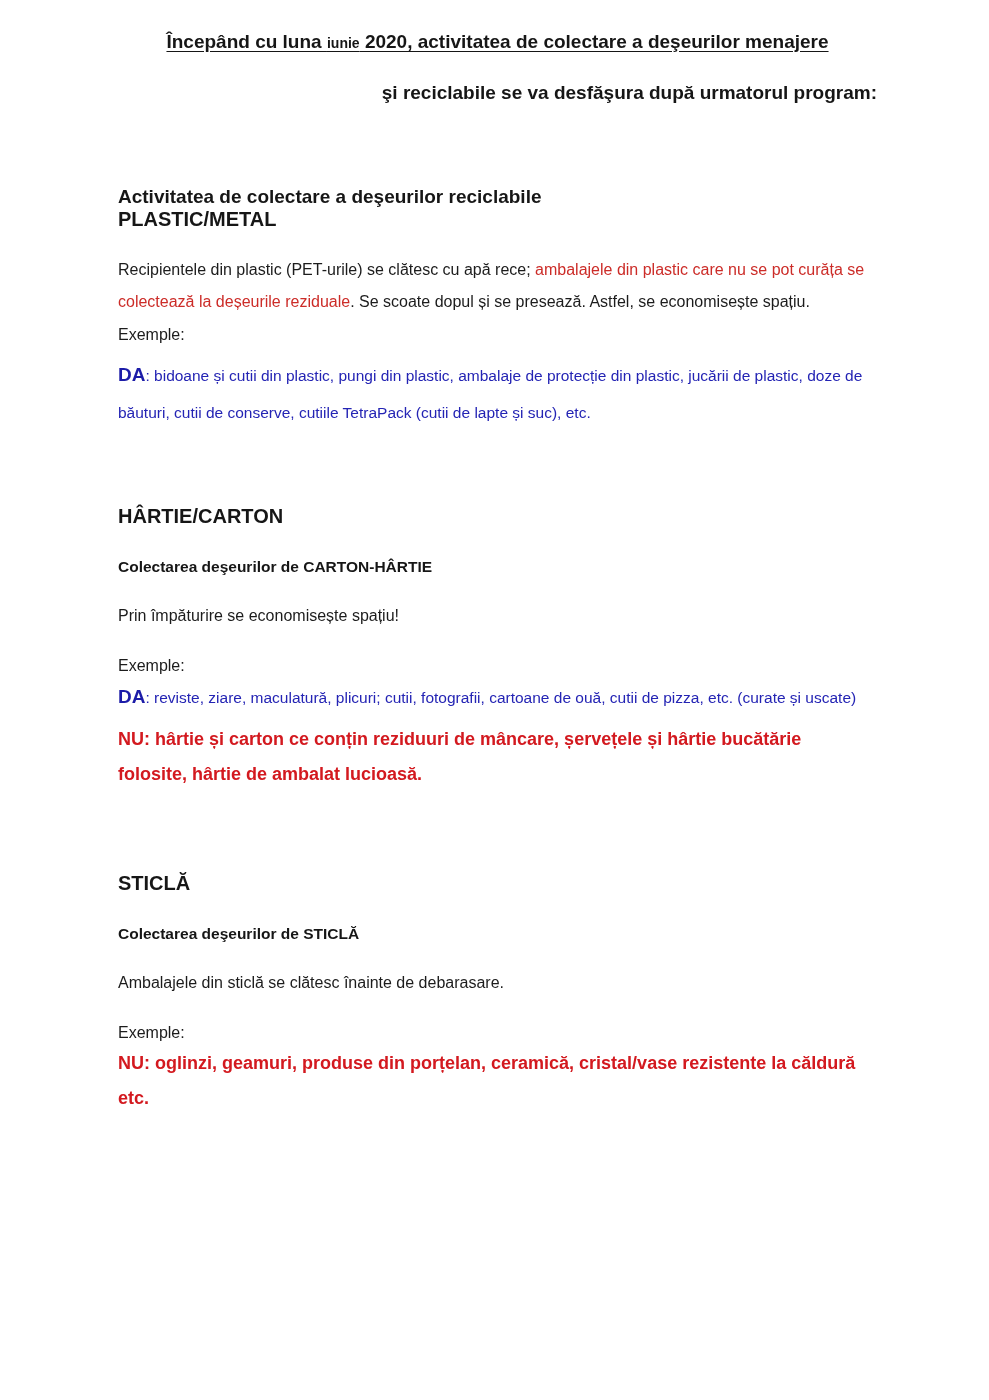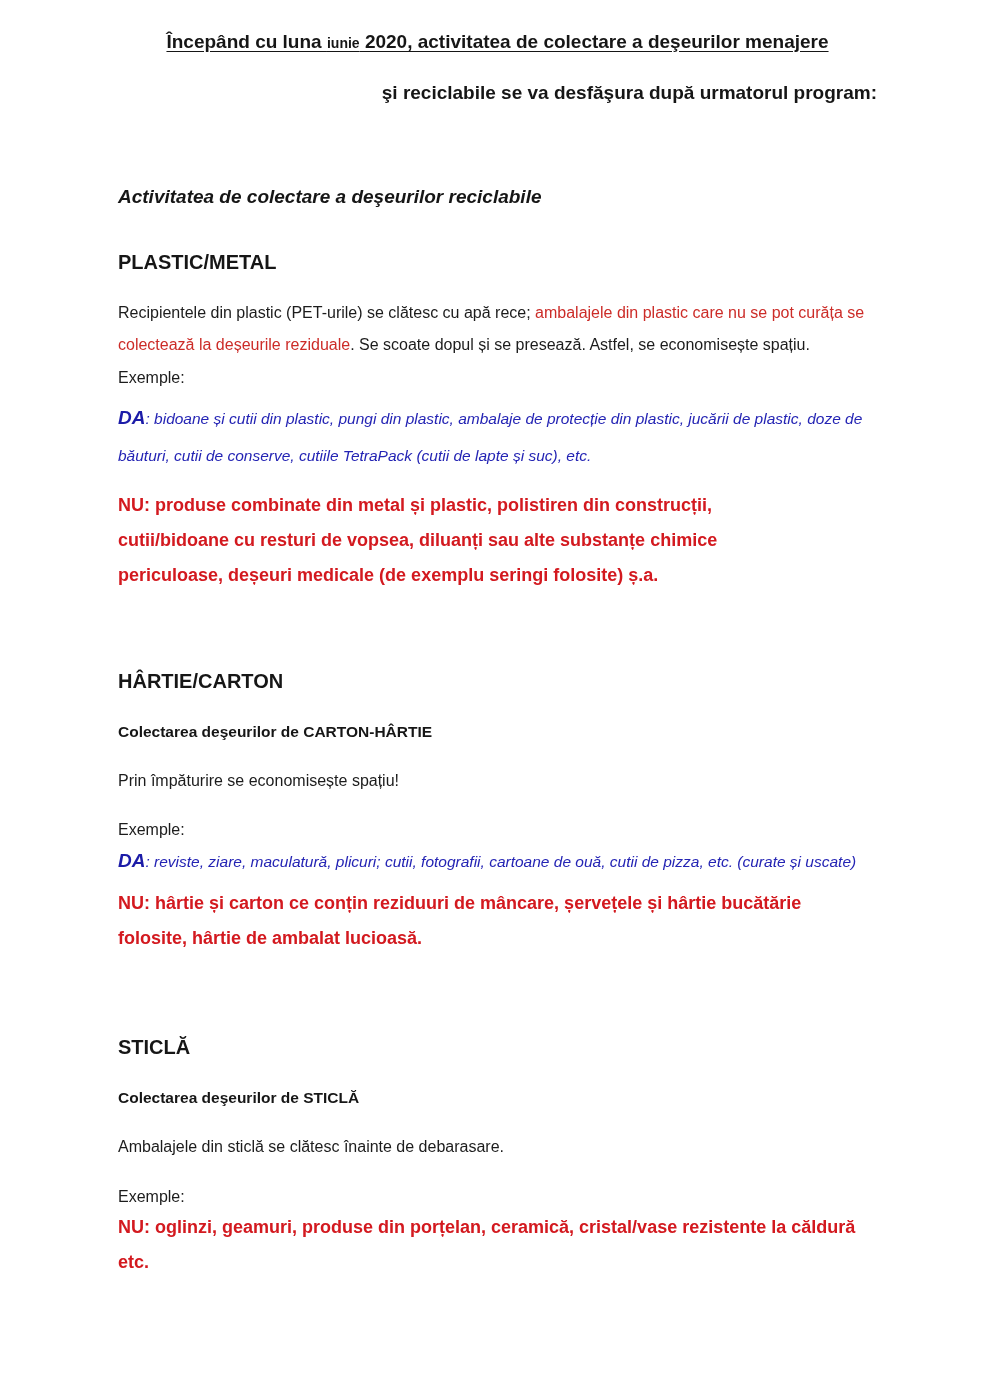--- a/index.html
+++ b/index.html
@@ -39,21 +39,20 @@
     font-weight: bold;
     font-size: 19px;
     color: #161616;
     margin-top: 27px;
   }
   .main-heading {
     font-weight: bold;
     font-size: 19px;
     color: #161616;
     margin-top: 82px;
-    font-style: italic;
   }
   .section-heading {
     font-weight: bold;
     font-size: 20px;
     color: #161616;
   }
   .sub-heading {
     font-weight: bold;
     font-size: 15.5px;
     color: #161616;
@@ -64,38 +63,37 @@
     color: #1c1c1c;
   }
   .exemple {
     font-size: 16px;
     color: #1c1c1c;
   }
   .da-block {
     font-size: 15.5px;
     line-height: 2.15;
     color: #2424b4;
-    font-style: italic;
   }
   .da-label {
     font-size: 19px;
     font-weight: bold;
     color: #1c1ca8;
   }
   .nu-block {
     font-size: 18px;
     font-weight: bold;
     color: #d3191f;
     line-height: 1.95;
   }
   .inline-red {
     color: #cc2c28;
   }
   
-  .s1-heading   { margin-top: 43px; }
+  .s1-heading   { }
   .s1-sub       { margin-top: 30px; }
   .s1-body      { margin-top: 23px; }
   .s1-da        { margin-top: 3px; }
   .s1-nu        { margin-top: 16px; max-width: 700px; }
   .s2-heading   { margin-top: 76px; }
   .s2-sub       { margin-top: 30px; }
   .s2-body      { margin-top: 24px; }
   .s2-exemple   { margin-top: 24px; }
   .s2-da        { margin-top: 2px; }
   .s2-nu        { margin-top: 4px; max-width: 710px; }
@@ -122,21 +120,20 @@
 
   <div class="section-heading s1-heading">PLASTIC/METAL</div>
   <div class="body-text s1-body">
     <span>Recipientele din plastic (PET-urile) se clătesc cu apă rece; </span><span class="inline-red">ambalajele din plastic care nu se pot curăța se colectează la deșeurile reziduale</span><span>. Se scoate dopul și se presează. Astfel, se economisește spațiu.</span>
     <br>
     <span class="exemple">Exemple:</span>
   </div>
   <div class="da-block s1-da">
     <span class="da-label">DA</span><span>: bidoane și cutii din plastic, pungi din plastic, ambalaje de protecție din plastic, jucării de plastic, doze de băuturi, cutii de conserve, cutiile TetraPack (cutii de lapte și suc), etc.</span>
   </div>
-  <div class="nu-block s1-nu">NU: produse combinate din metal și plastic, polistiren din construcții, cutii/bidoane cu resturi de vopsea, diluanți sau alte substanțe chimice periculoase, deșeuri medicale (de exemplu seringi folosite) ș.a.</div>
 
   <div class="section-heading s2-heading">HÂRTIE/CARTON</div>
   <div class="sub-heading s2-sub">Colectarea deşeurilor de CARTON-HÂRTIE</div>
   <div class="body-text s2-body">Prin împăturire se economisește spațiu!</div>
   <div class="exemple s2-exemple">Exemple:</div>
   <div class="da-block s2-da">
     <span class="da-label">DA</span><span>: reviste, ziare, maculatură, plicuri; cutii, fotografii, cartoane de ouă, cutii de pizza, etc. (curate și uscate)</span>
   </div>
   <div class="nu-block s2-nu">NU: hârtie și carton ce conțin reziduuri de mâncare, șervețele și hârtie bucătărie folosite, hârtie de ambalat lucioasă.</div>
 

